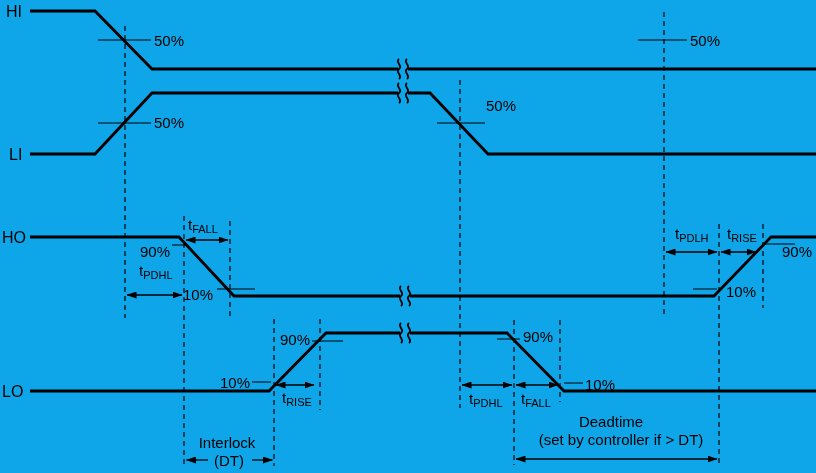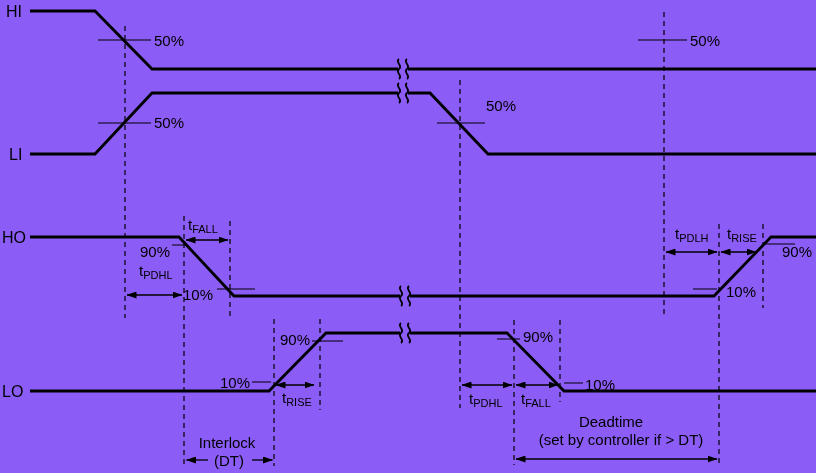--- a/index.html
+++ b/index.html
@@ -4,21 +4,21 @@
 <style>
   html, body {
     margin: 0;
     padding: 0;
     background: #ffffff;
   }
   .stage {
     position: relative;
     width: 816px;
     height: 473px;
-    background: #8b5cf6;
+    background: #0ea5e9;
     overflow: hidden;
   }
   svg text {
     font-family: "Liberation Sans", "DejaVu Sans", sans-serif;
     font-size: 15px;
     fill: #000000;
   }
   svg text.sig-name {
     font-size: 16px;
   }

